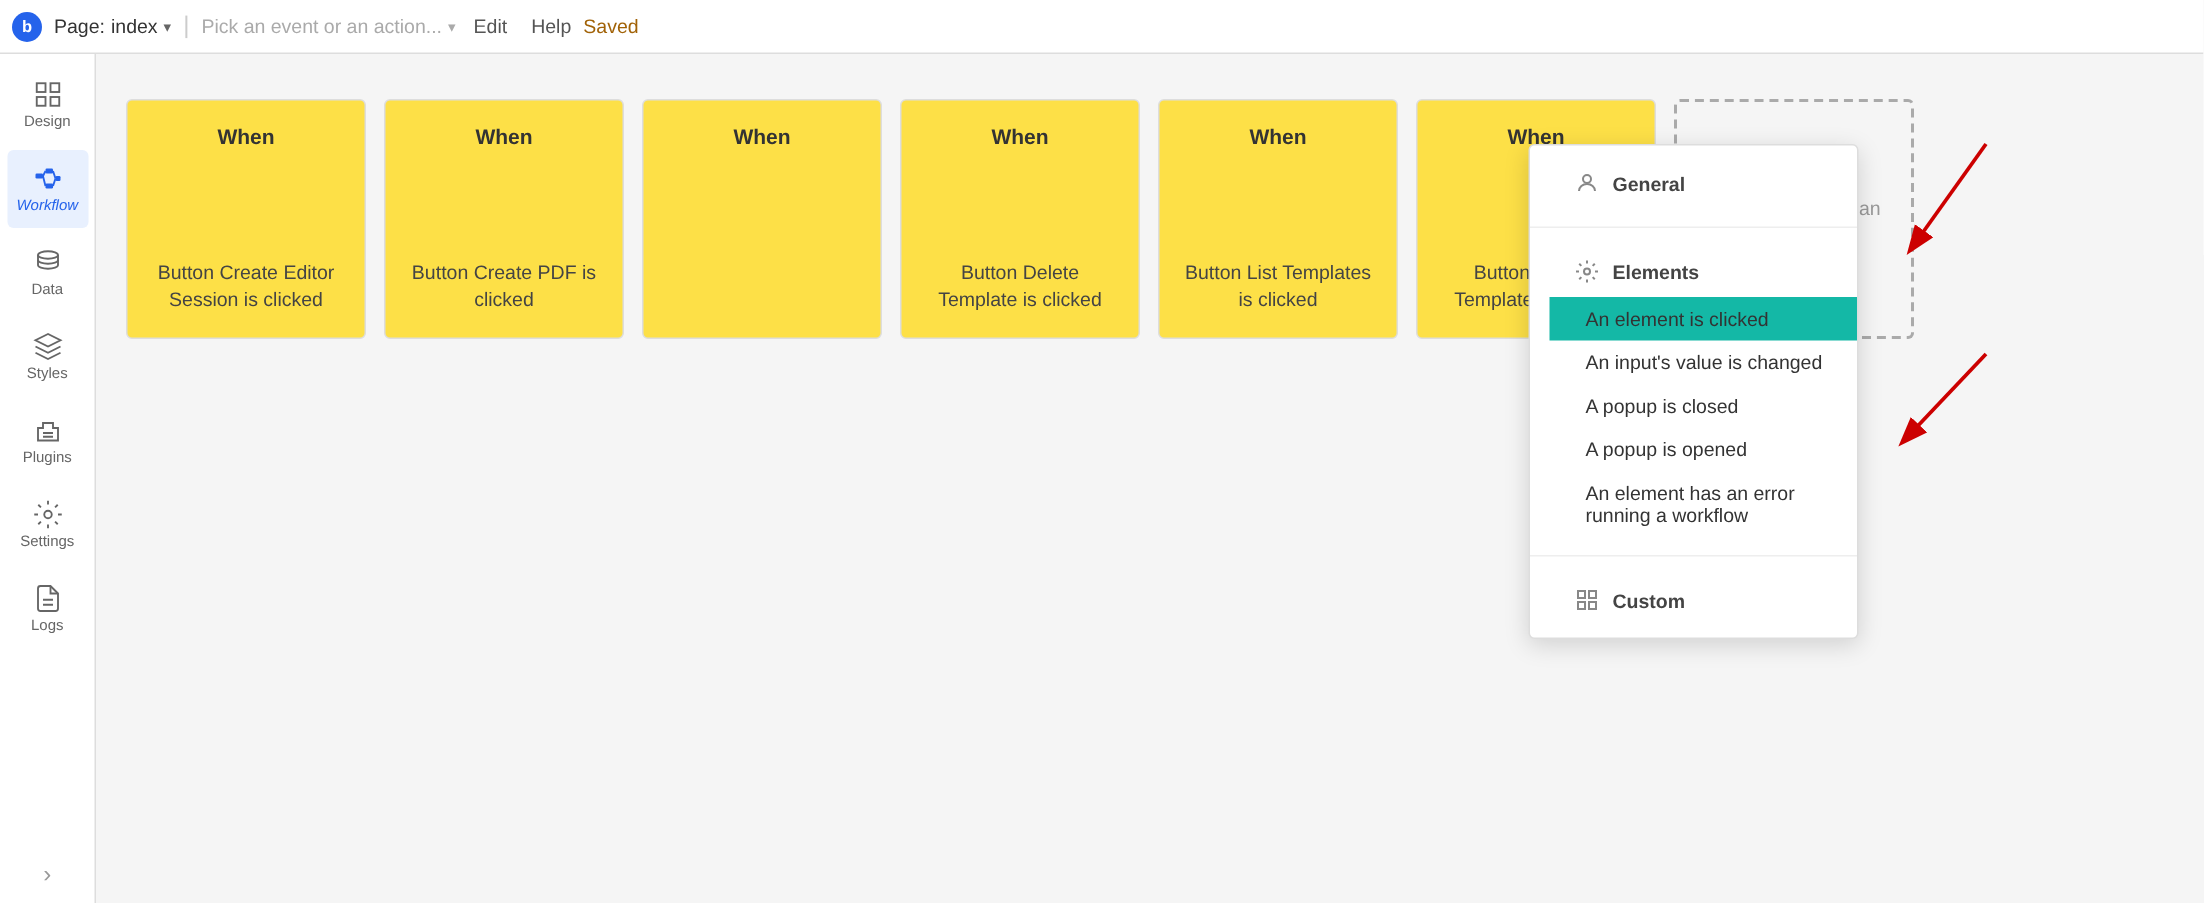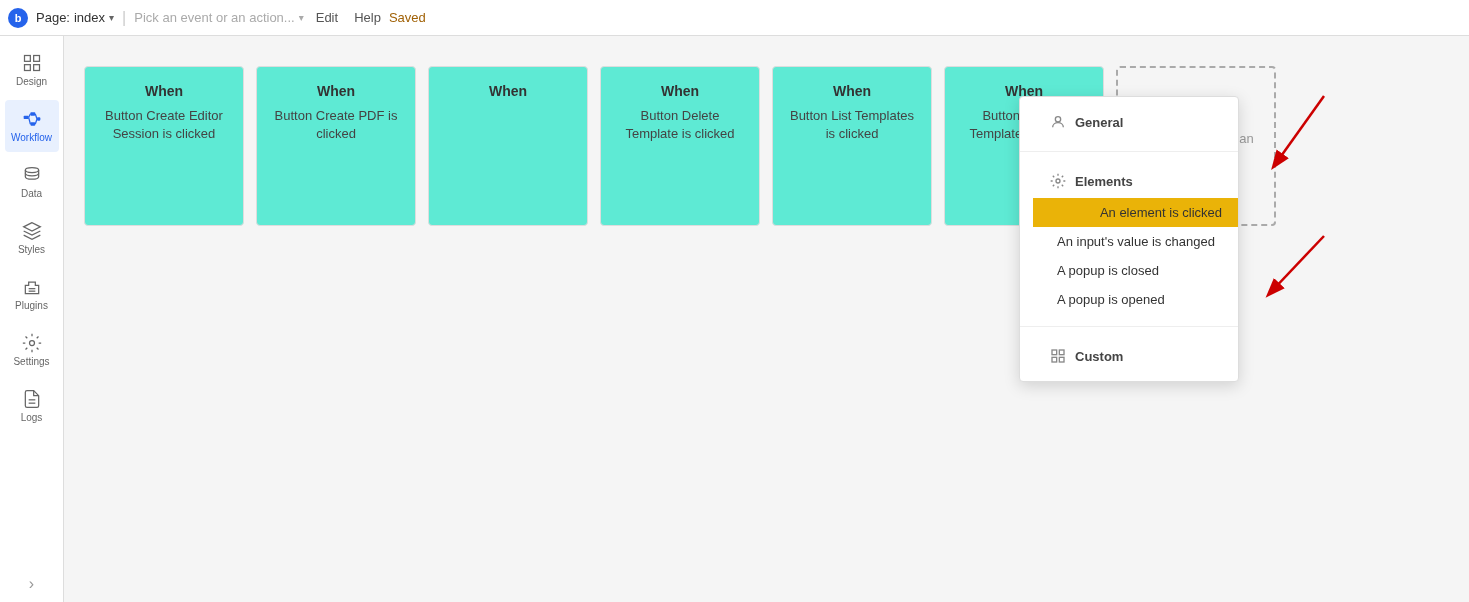--- a/index.html
+++ b/index.html
@@ -66,20 +66,21 @@
       height: 52px;
       border-radius: 4px;
       cursor: pointer;
       font-size: 10px;
       color: #666;
       gap: 3px;
     }
     .sidebar-item.active {
       background: #e8f0fe;
       color: #2563eb;
+      font-style: italic;
     }
     .sidebar-item svg { width: 20px; height: 20px; }
     .sidebar-collapse {
       margin-top: auto;
       margin-bottom: 8px;
       width: 20px; height: 20px;
       display: flex; align-items: center; justify-content: center;
       cursor: pointer; color: #999;
     }
 
@@ -95,27 +96,27 @@
     .workflow-cards {
       display: flex;
       gap: 12px;
       padding: 30px 20px;
       align-items: flex-start;
     }
 
     .workflow-card {
       width: 160px;
       min-height: 160px;
-      background: #5eead4;
+      background: #fde047;
       border: 1px solid #ddd;
       border-radius: 4px;
       display: flex;
       flex-direction: column;
       align-items: center;
-      justify-content: flex-start;
+      justify-content: space-between;
       padding: 16px 12px;
       cursor: pointer;
       text-align: center;
     }
 
     .card-when {
       font-size: 14px;
       font-weight: 600;
       color: #333;
       margin-bottom: 8px;
@@ -160,21 +161,21 @@
       font-weight: 600;
       color: #444;
       cursor: pointer;
     }
     .dropdown-item {
       padding: 7px 16px 7px 24px;
       font-size: 13px;
       color: #333;
       cursor: pointer;
     }
-    .dropdown-item.highlighted { background: #eab308; text-align: right; }
+    .dropdown-item.highlighted { background: #14b8a6; }
     .dropdown-divider { height: 1px; background: #eee; margin: 4px 0; }
 
     
     .arrow-container {
       position: absolute;
       top: 0; left: 0;
       width: 100%;
       height: 100%;
       pointer-events: none;
       z-index: 50;
@@ -350,20 +351,23 @@
           <span>An element is clicked</span>
         </div>
         <div class="dropdown-item">
           <span>An input's value is changed</span>
         </div>
         <div class="dropdown-item">
           <span>A popup is closed</span>
         </div>
         <div class="dropdown-item">
           <span>A popup is opened</span>
+        </div>
+        <div class="dropdown-item">
+          <span>An element has an error running a workflow</span>
         </div>
       </div>
 
       <div class="dropdown-divider"></div>
 
       <div class="dropdown-section">
         <div class="dropdown-category">
           <span style="width:18px;height:18px;display:inline-flex;align-items:center;justify-content:center;">
             <svg width="16" height="16" viewBox="0 0 24 24" fill="none" stroke="#888" stroke-width="2">
               <rect x="3" y="3" width="7" height="7"></rect>

